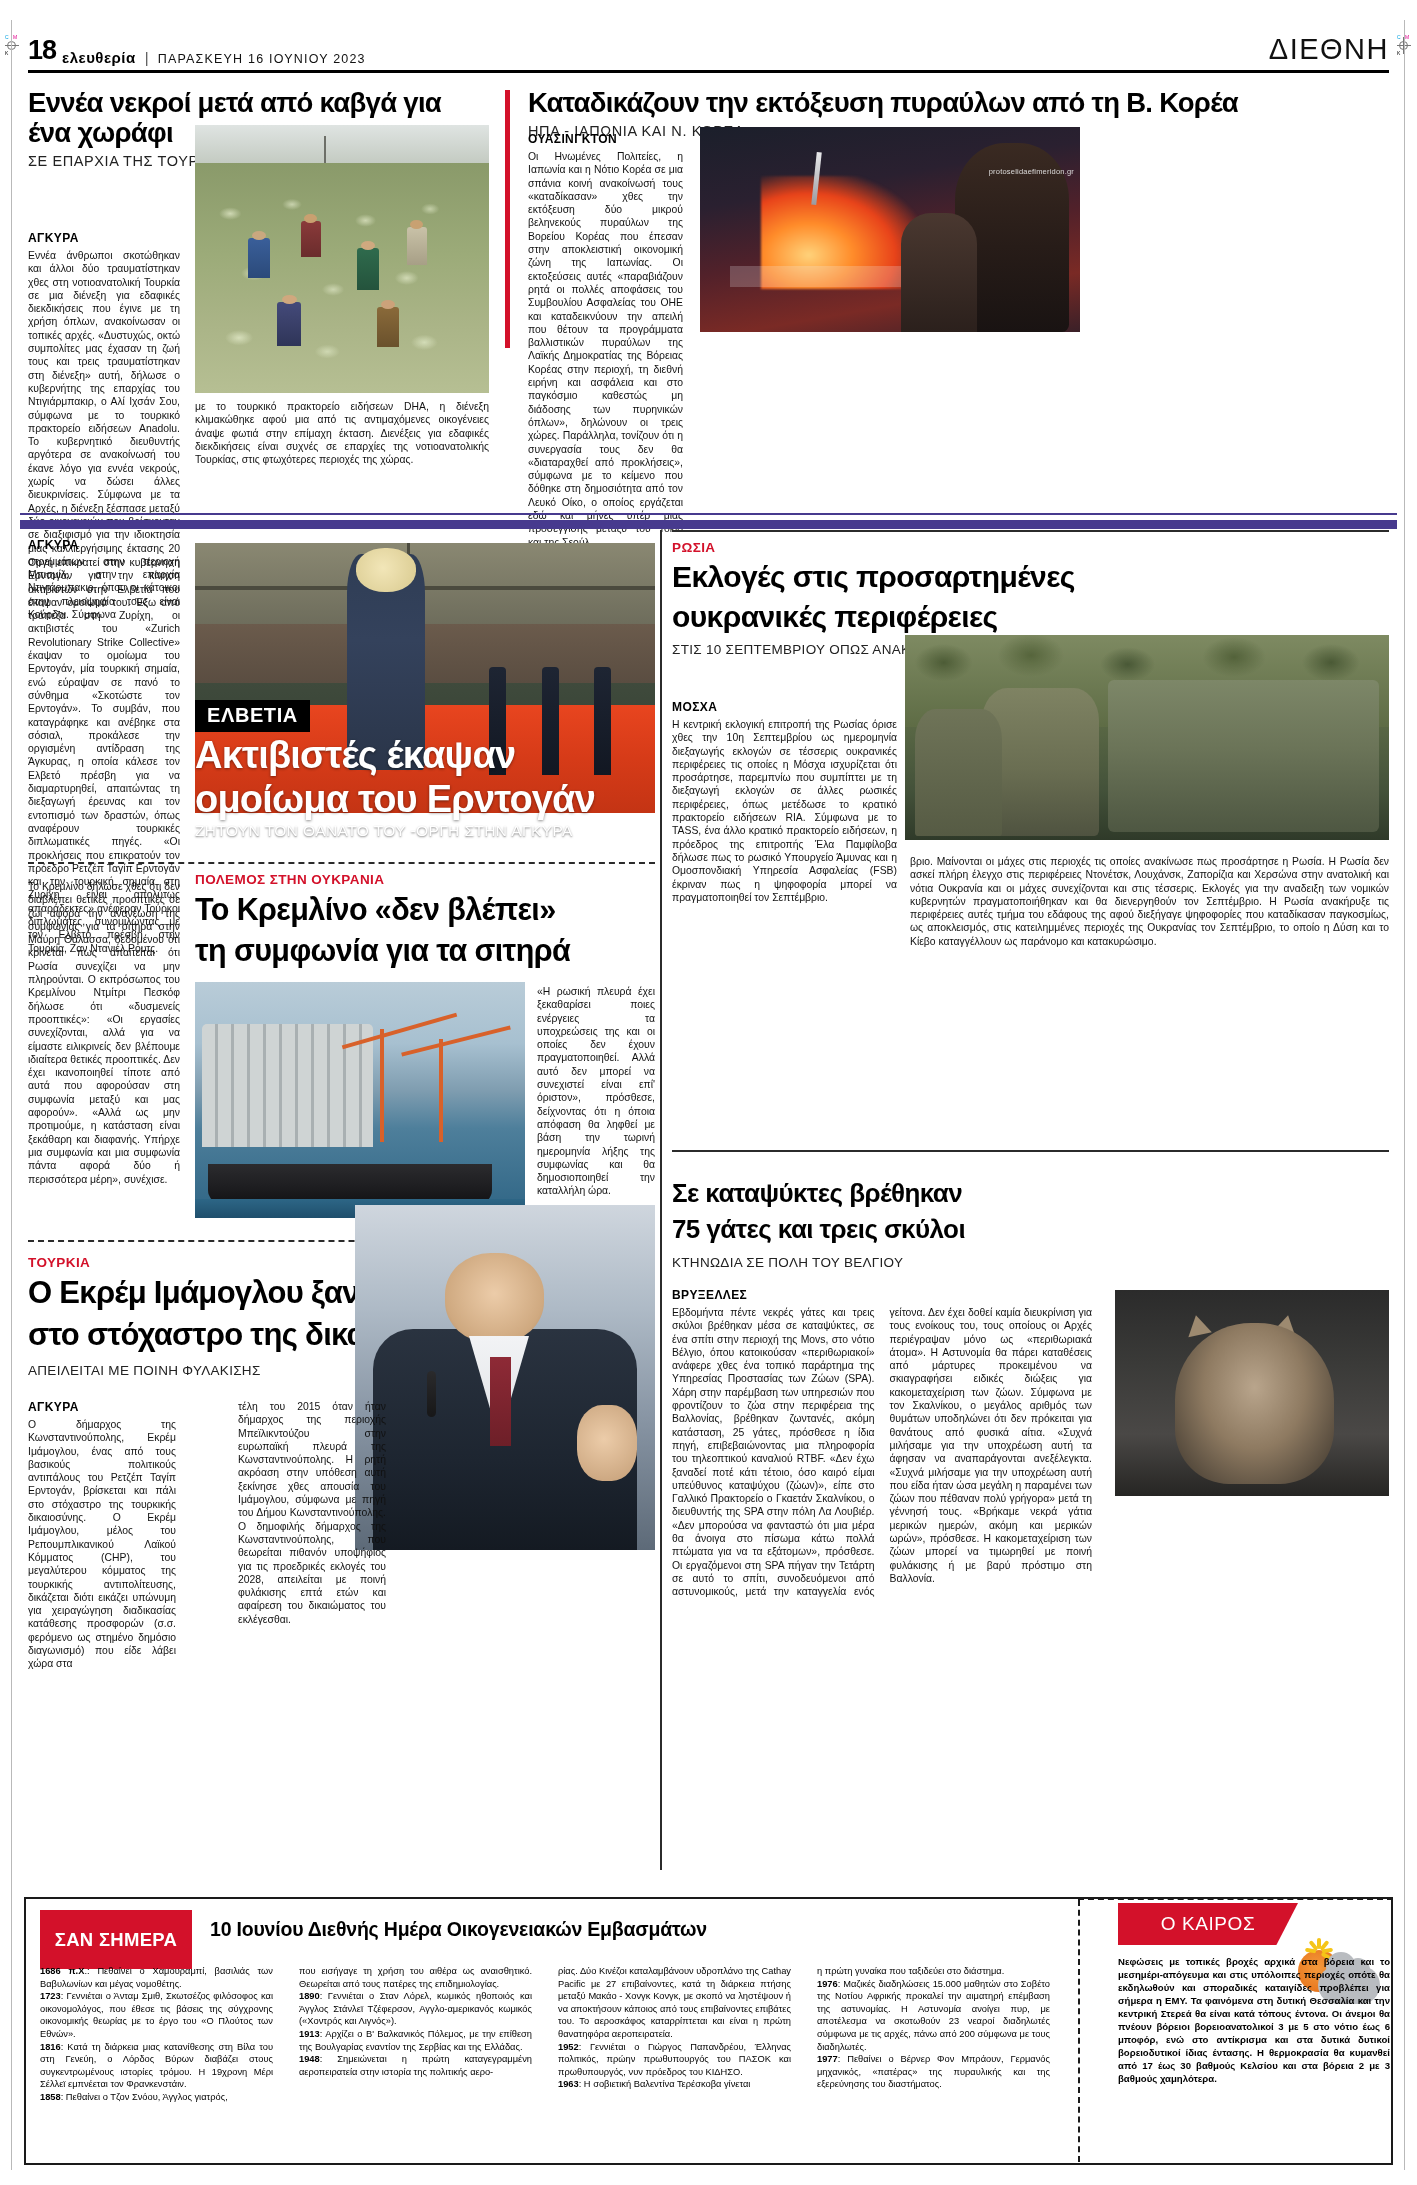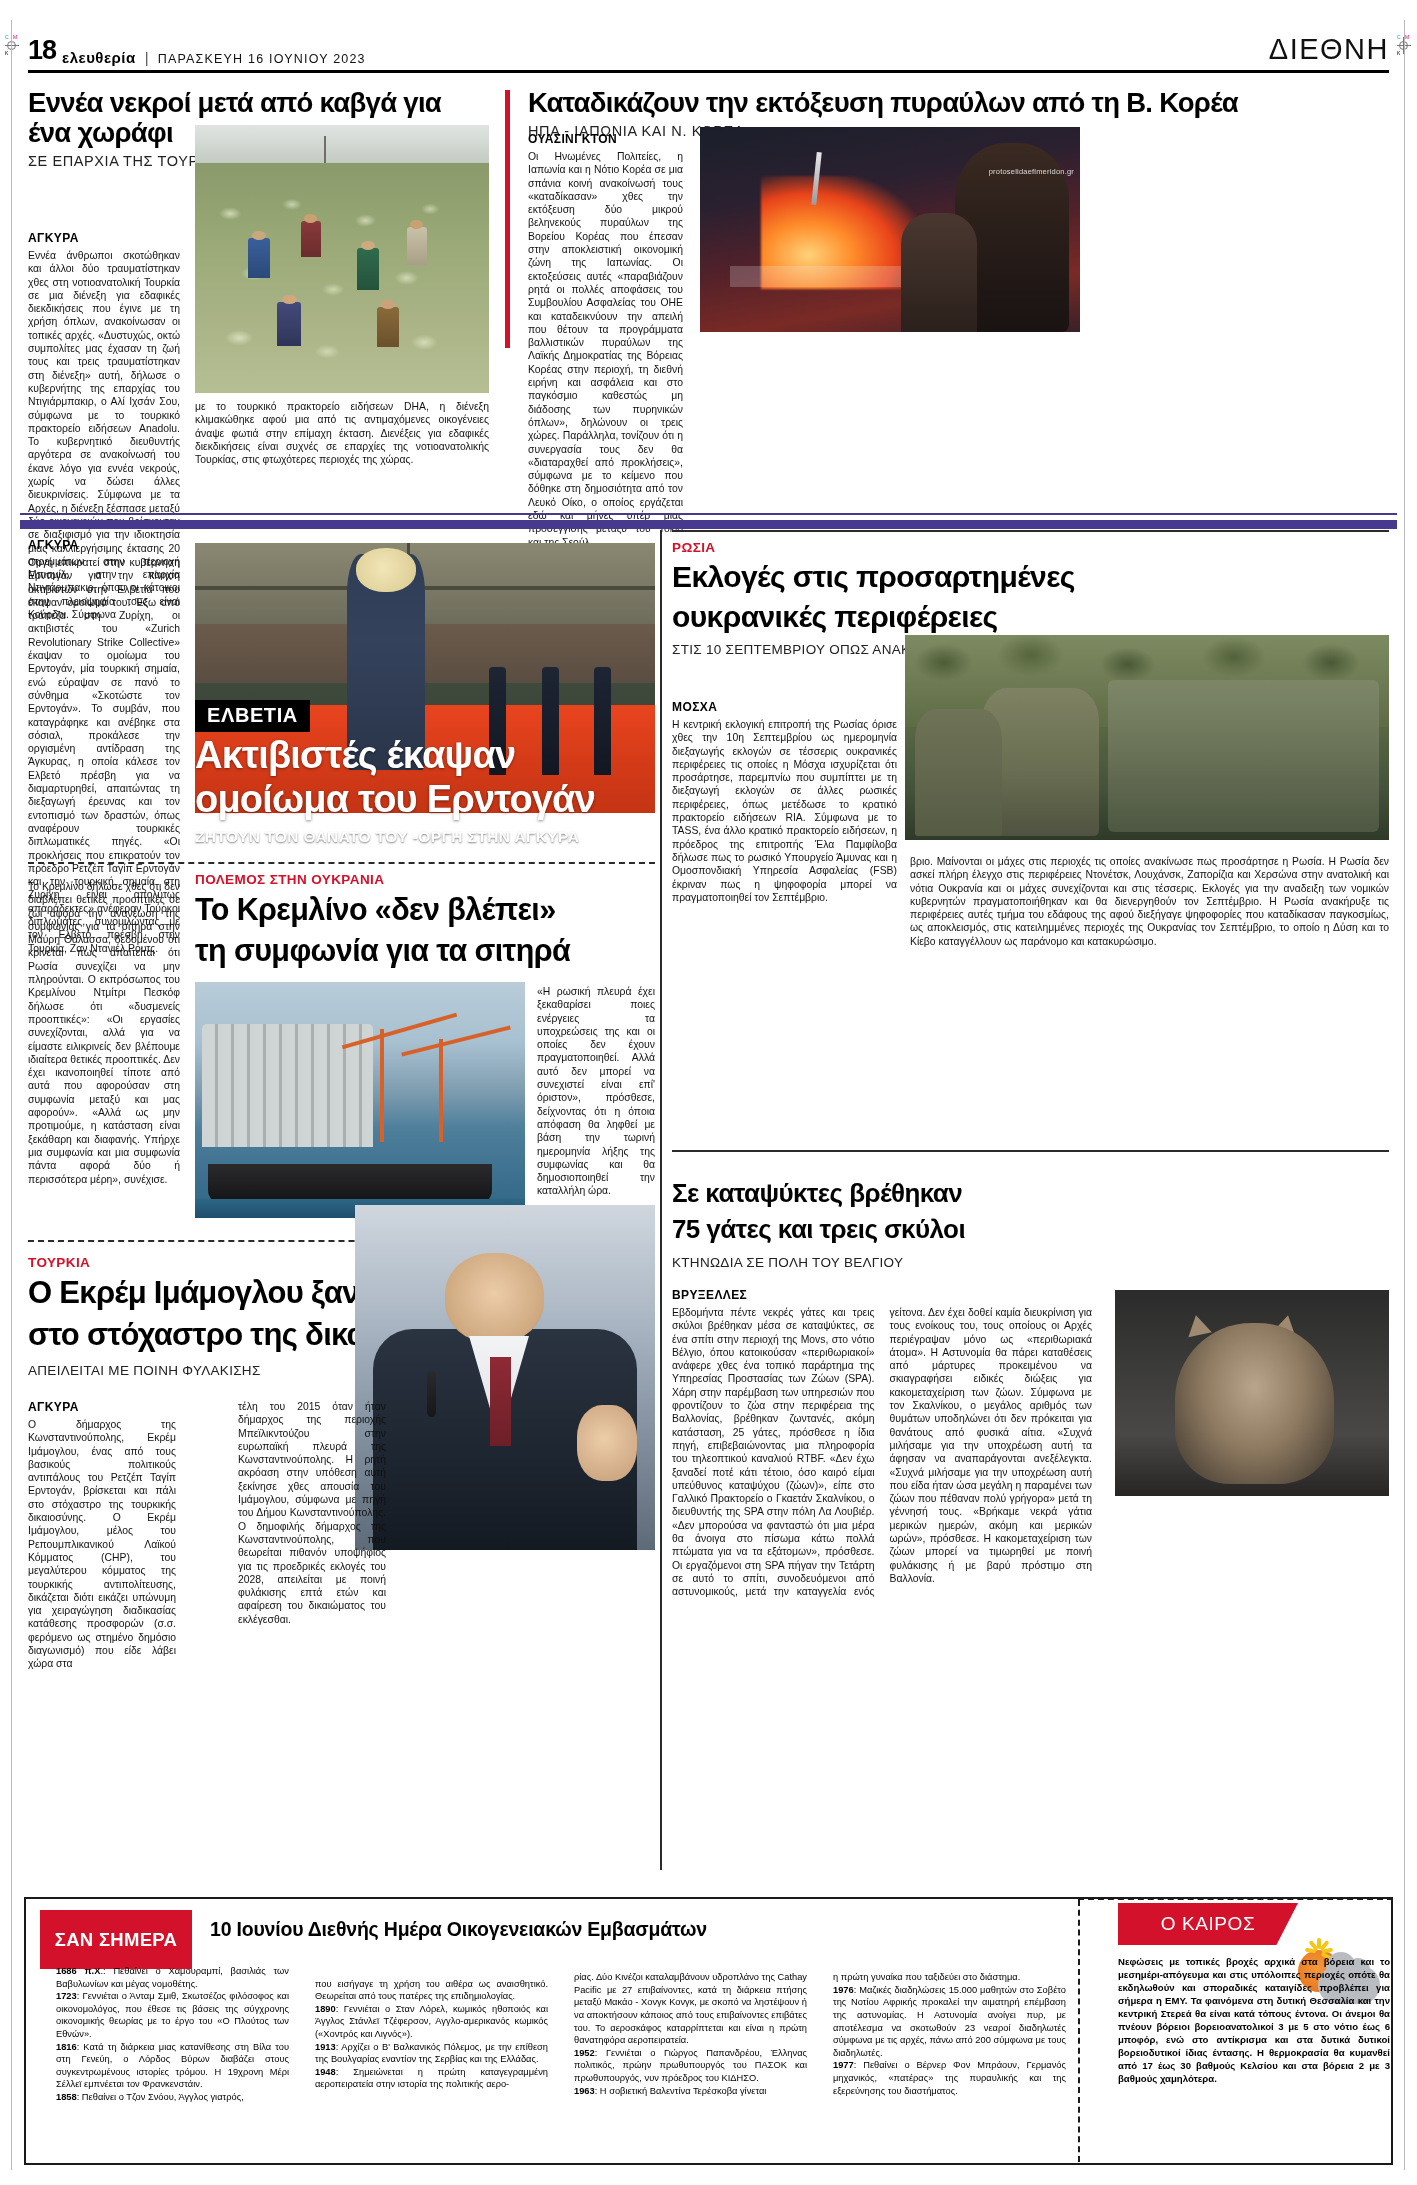--- a/index.html
+++ b/index.html
@@ -181,22 +181,22 @@
   .sw-tag {
     display:inline-block; background:#000; color:#fff;
     font-size: 20px; font-weight: bold; letter-spacing: 0.6px;
     padding: 4px 12px 5px 12px;
   }
   .sw-h1 {
     color:#fff; font-size: 38px; line-height: 41px; font-weight: bold;
     letter-spacing:-0.8px; margin-top: 3px; text-shadow: 0 1px 3px rgba(0,0,0,.45);
   }
   .sw-sub {
-    color:#fff; font-size: 15.5px; font-weight: bold; letter-spacing: 0.4px;
-    margin-top: 8px; text-shadow: 0 1px 2px rgba(0,0,0,.5);
+    color:#fff; font-size: 15.5px; font-weight: normal; letter-spacing: 0.4px;
+    margin-top: 2px; text-shadow: 0 1px 2px rgba(0,0,0,.5);
   }
 
   
   .art-ru { position: absolute; left: 672px; top: 540px; width: 717px; }
   .ru-kick { color:#d3112a; font-size: 13.5px; font-weight: bold; letter-spacing:.4px; }
   .ru-h { font-size: 30px; line-height: 36px; font-weight: bold; letter-spacing:-0.6px; margin-top: 4px; }
   .ru-sub { font-size: 13.5px; letter-spacing:.3px; margin-top: 7px; color:#222; }
   .photo-ru {
     position: absolute; left: 905px; top: 635px; width: 484px; height: 205px;
     overflow:hidden;
@@ -329,21 +329,21 @@
   .sansimera-tag {
     position:absolute; left:40px; top:1910px; width:152px; height:59px;
     background:#d3112a; color:#fff; display:flex; align-items:center; justify-content:center;
     font-size:18.5px; font-weight:bold; letter-spacing:.3px;
   }
   .sansimera-title {
     position:absolute; left:210px; top:1918px; font-size:19.5px; font-weight:bold;
     letter-spacing:-0.2px;
   }
   .sansimera-cols {
-    position:absolute; left:56px; top:1965px; width:1010px; display:flex; gap:26px;align-items:center;
+    position:absolute; left:40px; top:1965px; width:1010px; display:flex; gap:26px;
   }
   .sansimera-cols > div { width: 240px; font-size:9.3px; line-height:12.6px; text-align:justify; }
   .sansimera-cols b { font-weight: bold; }
   .kairos-tag {
     position:absolute; left:1118px; top:1903px; width:180px; height:42px;
     background:#d3112a; color:#fff; display:flex; align-items:center; justify-content:center;
     font-size:19px; letter-spacing:.6px;
     clip-path: polygon(0 0, 100% 0, 88% 100%, 0 100%);
   }
   .kairos-text {

